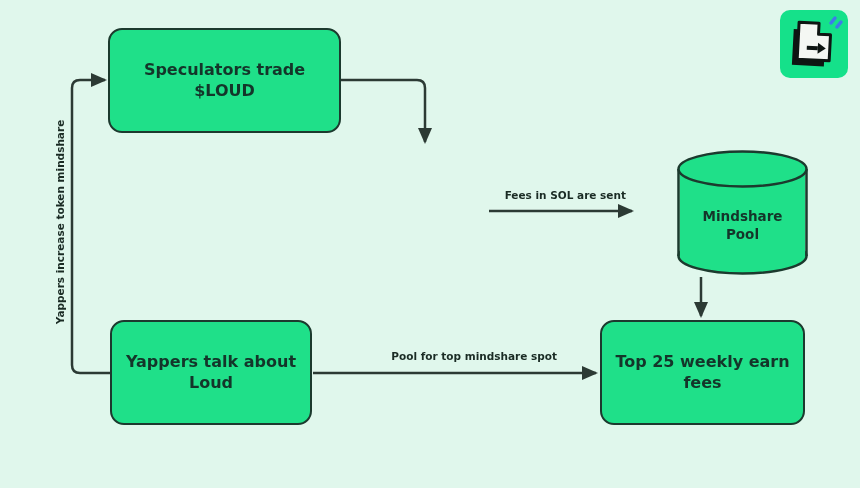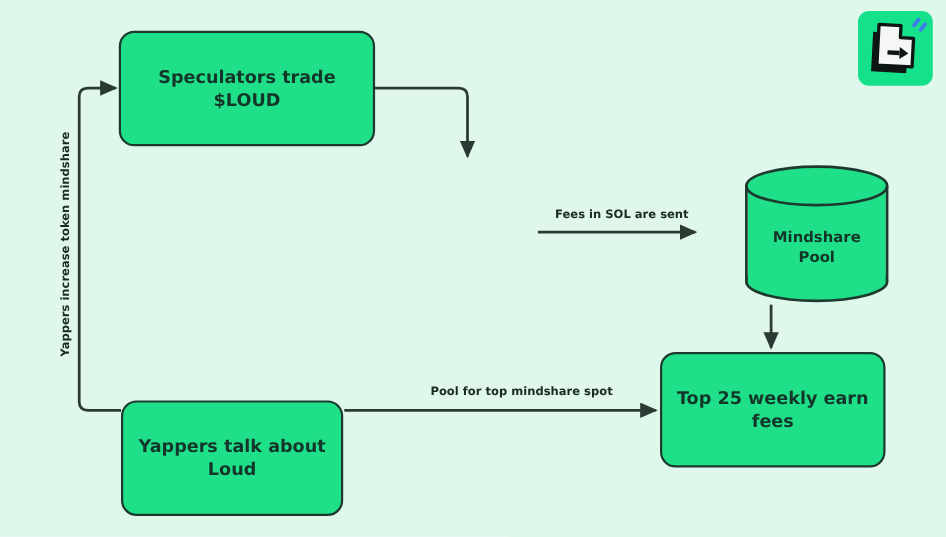--- a/index.html
+++ b/index.html
@@ -10,21 +10,21 @@
   }
   .connector-layer { position:absolute; left:0; top:0; width:860px; height:488px; pointer-events:none; }
   .node {
     position:absolute; box-sizing:border-box;
     background:#1FE089; border:2.5px solid #1C3A2E; border-radius:14px;
     display:flex; align-items:center; justify-content:center;
     text-align:center; font-weight:bold; font-size:16px; line-height:1.3;
     color:#14352A; white-space:pre-line;
   }
   .node-speculators { left:108px; top:28px;  width:233px; height:105px; }
-  .node-yappers     { left:110px; top:320px; width:202px; height:105px;margin-top:44px; }
+  .node-yappers     { left:110px; top:320px; width:202px; height:105px; }
   .node-top25       { left:600px; top:320px; width:205px; height:105px; }
   .cyl { position:absolute; }
   .cyl-loud-sol   { left:358px; top:147px; width:131px; height:130px; }
   .cyl-mindshare  { left:637px; top:150px; width:131px; height:126px;margin-left:40px; }
   .cyl-label {
     position:absolute; left:0; right:0; top:30px; bottom:4px;
     display:flex; align-items:center; justify-content:center;
     text-align:center; font-weight:bold; font-size:13.5px; line-height:1.3;
     color:#14352A; white-space:pre-line;
   }

